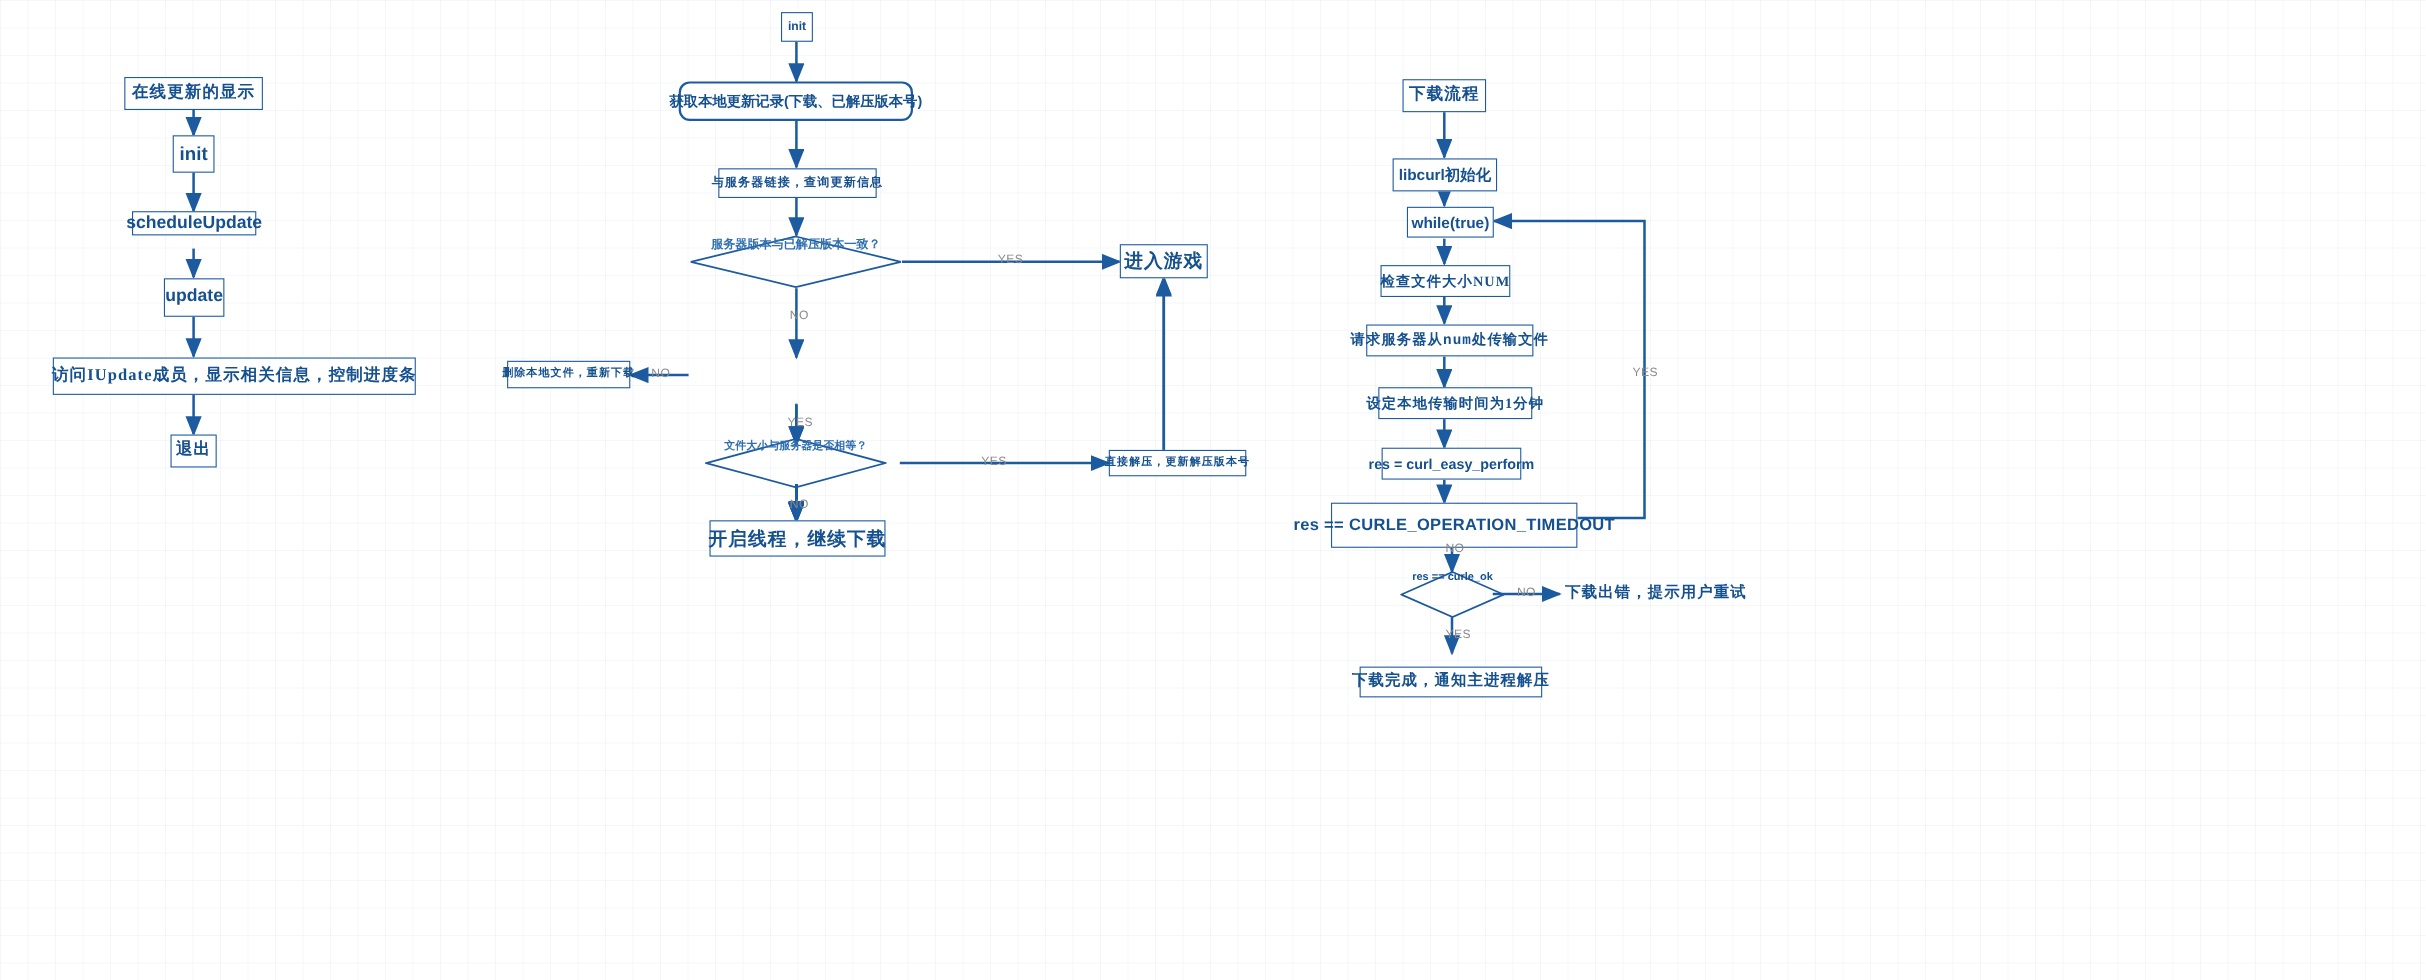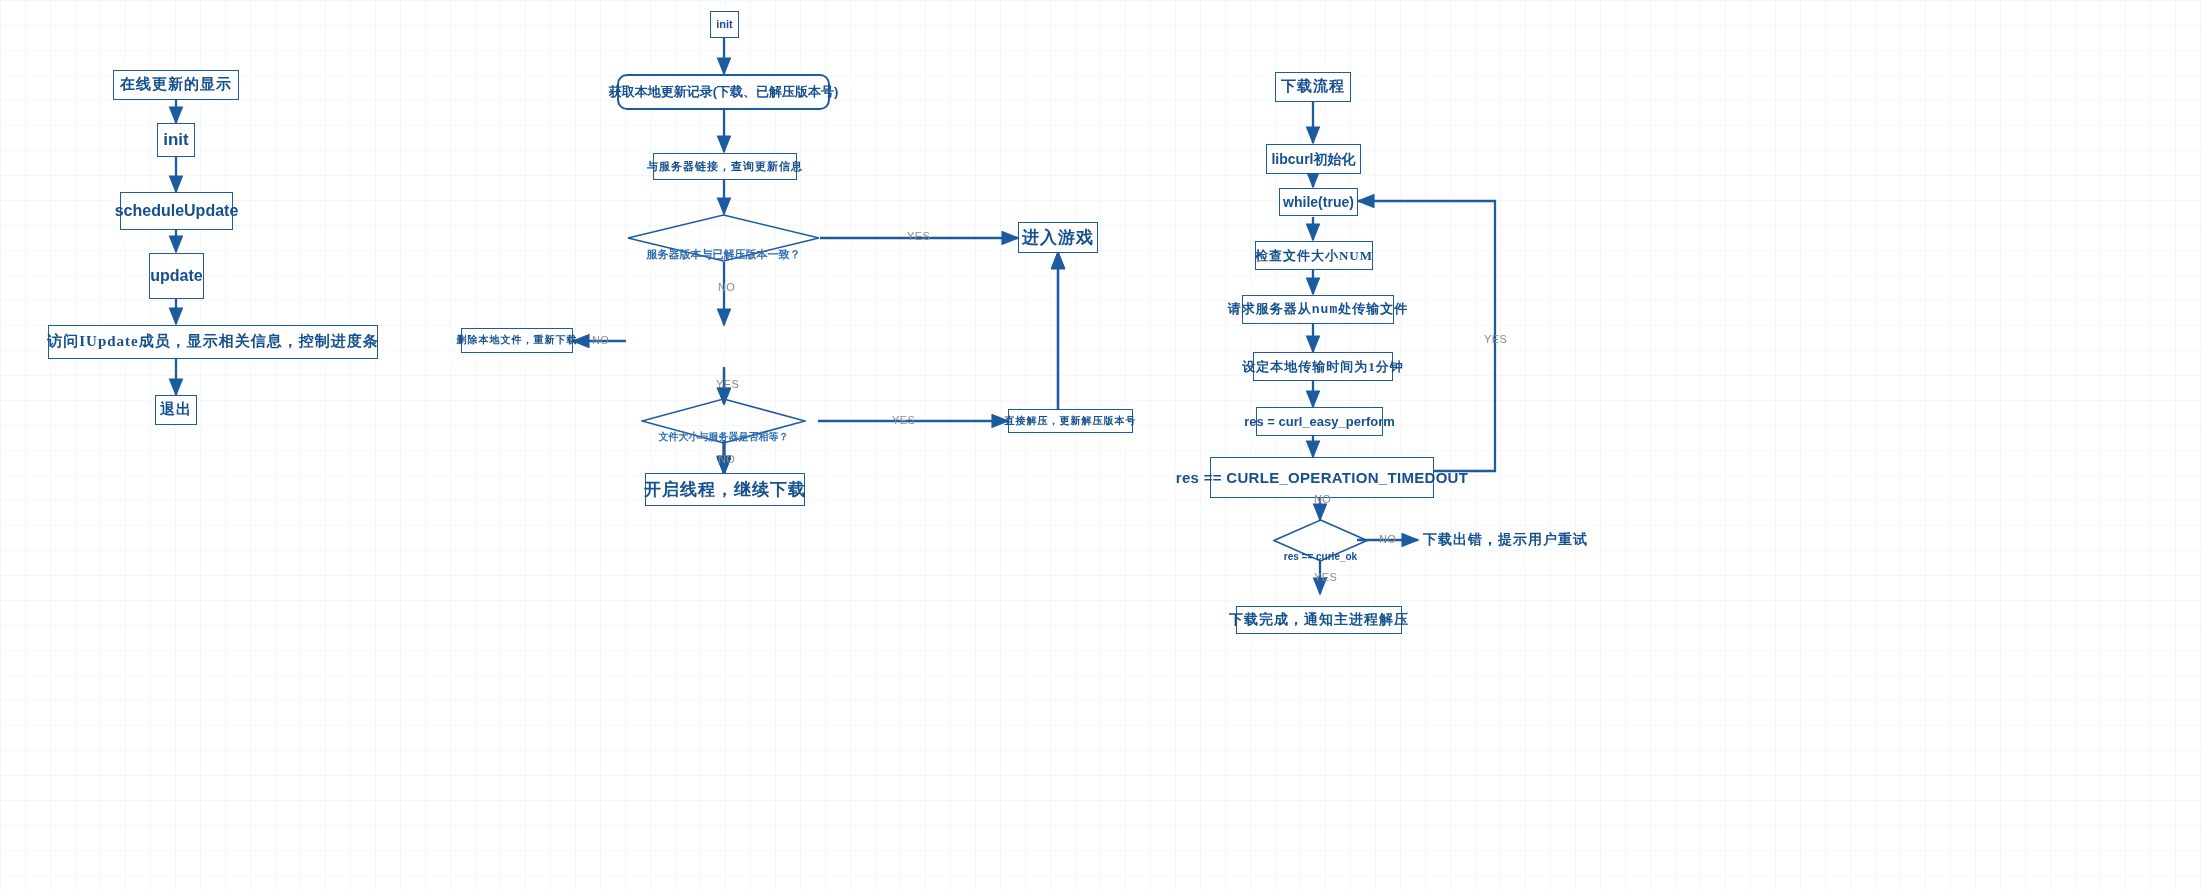--- a/index.html
+++ b/index.html
@@ -35,21 +35,21 @@
   .node.plain{border:none;background:transparent;}
 
   
   .t-serif{font-family:"Liberation Serif", serif;font-weight:700;letter-spacing:1px;}
   .t-sans{font-family:"Liberation Sans", sans-serif;font-weight:700;}
   .t-mono{font-family:"Liberation Sans", sans-serif;font-weight:700;letter-spacing:0.3px;}
 
   .diamond{
     position:absolute;
     color:#2f6fb0;
-    display:flex;align-items:flex-end;justify-content:center;
+    display:flex;align-items:flex-start;justify-content:center;
     font-family:"Liberation Serif", serif;
     font-weight:700;
     white-space:nowrap;
     box-sizing:border-box;
   }
   .diamond .dshape{
     position:absolute;left:0;top:0;width:100%;height:100%;
   }
   .diamond .dlabel{position:relative;z-index:2;}
 
@@ -127,23 +127,23 @@
 
     <g stroke="#1d5ba0" stroke-width="2.3" fill="none">
       <path d="M1058,410 L1058,253" marker-end="url(#ah)"></path>
     </g>
   </svg>
 
   <div class="node t-serif" style="left:113px;top:70px;width:126px;height:30px;font-size:15px;">在线更新的显示</div>
 
   <div class="node t-sans" style="left:157px;top:123px;width:38px;height:34px;font-size:17px;">init</div>
 
-  <div class="node t-sans" style="left:120px;top:192px;width:113px;height:38px;font-size:16px;">scheduleUpdate</div>
-
-  <div class="node t-sans" style="left:149px;top:253px;width:55px;height:46px;font-size:16px;text-align:center;">update</div>
+  <div class="node t-sans" style="left:120px;top:192px;width:113px;height:22px;font-size:16px;">scheduleUpdate</div>
+
+  <div class="node t-sans" style="left:149px;top:253px;width:55px;height:35px;font-size:16px;text-align:center;">update</div>
 
   <div class="node t-serif" style="left:12px;top:325px;width:330px;height:34px;font-size:15px;margin-left:36px;">访问IUpdate成员，显示相关信息，控制进度条</div>
 
   <div class="node t-serif" style="left:155px;top:395px;width:42px;height:30px;font-size:15px;">退出</div>
 
   <div class="node t-sans" style="left:710px;top:11px;width:29px;height:27px;font-size:11px;">init</div>
 
   <div class="node rounded t-sans" style="left:617px;top:74px;width:213px;height:36px;font-size:13px;">获取本地更新记录(下载、已解压版本号)</div>
 
   <div class="node t-serif" style="left:653px;top:153px;width:144px;height:27px;font-size:11px;">与服务器链接，查询更新信息</div>

